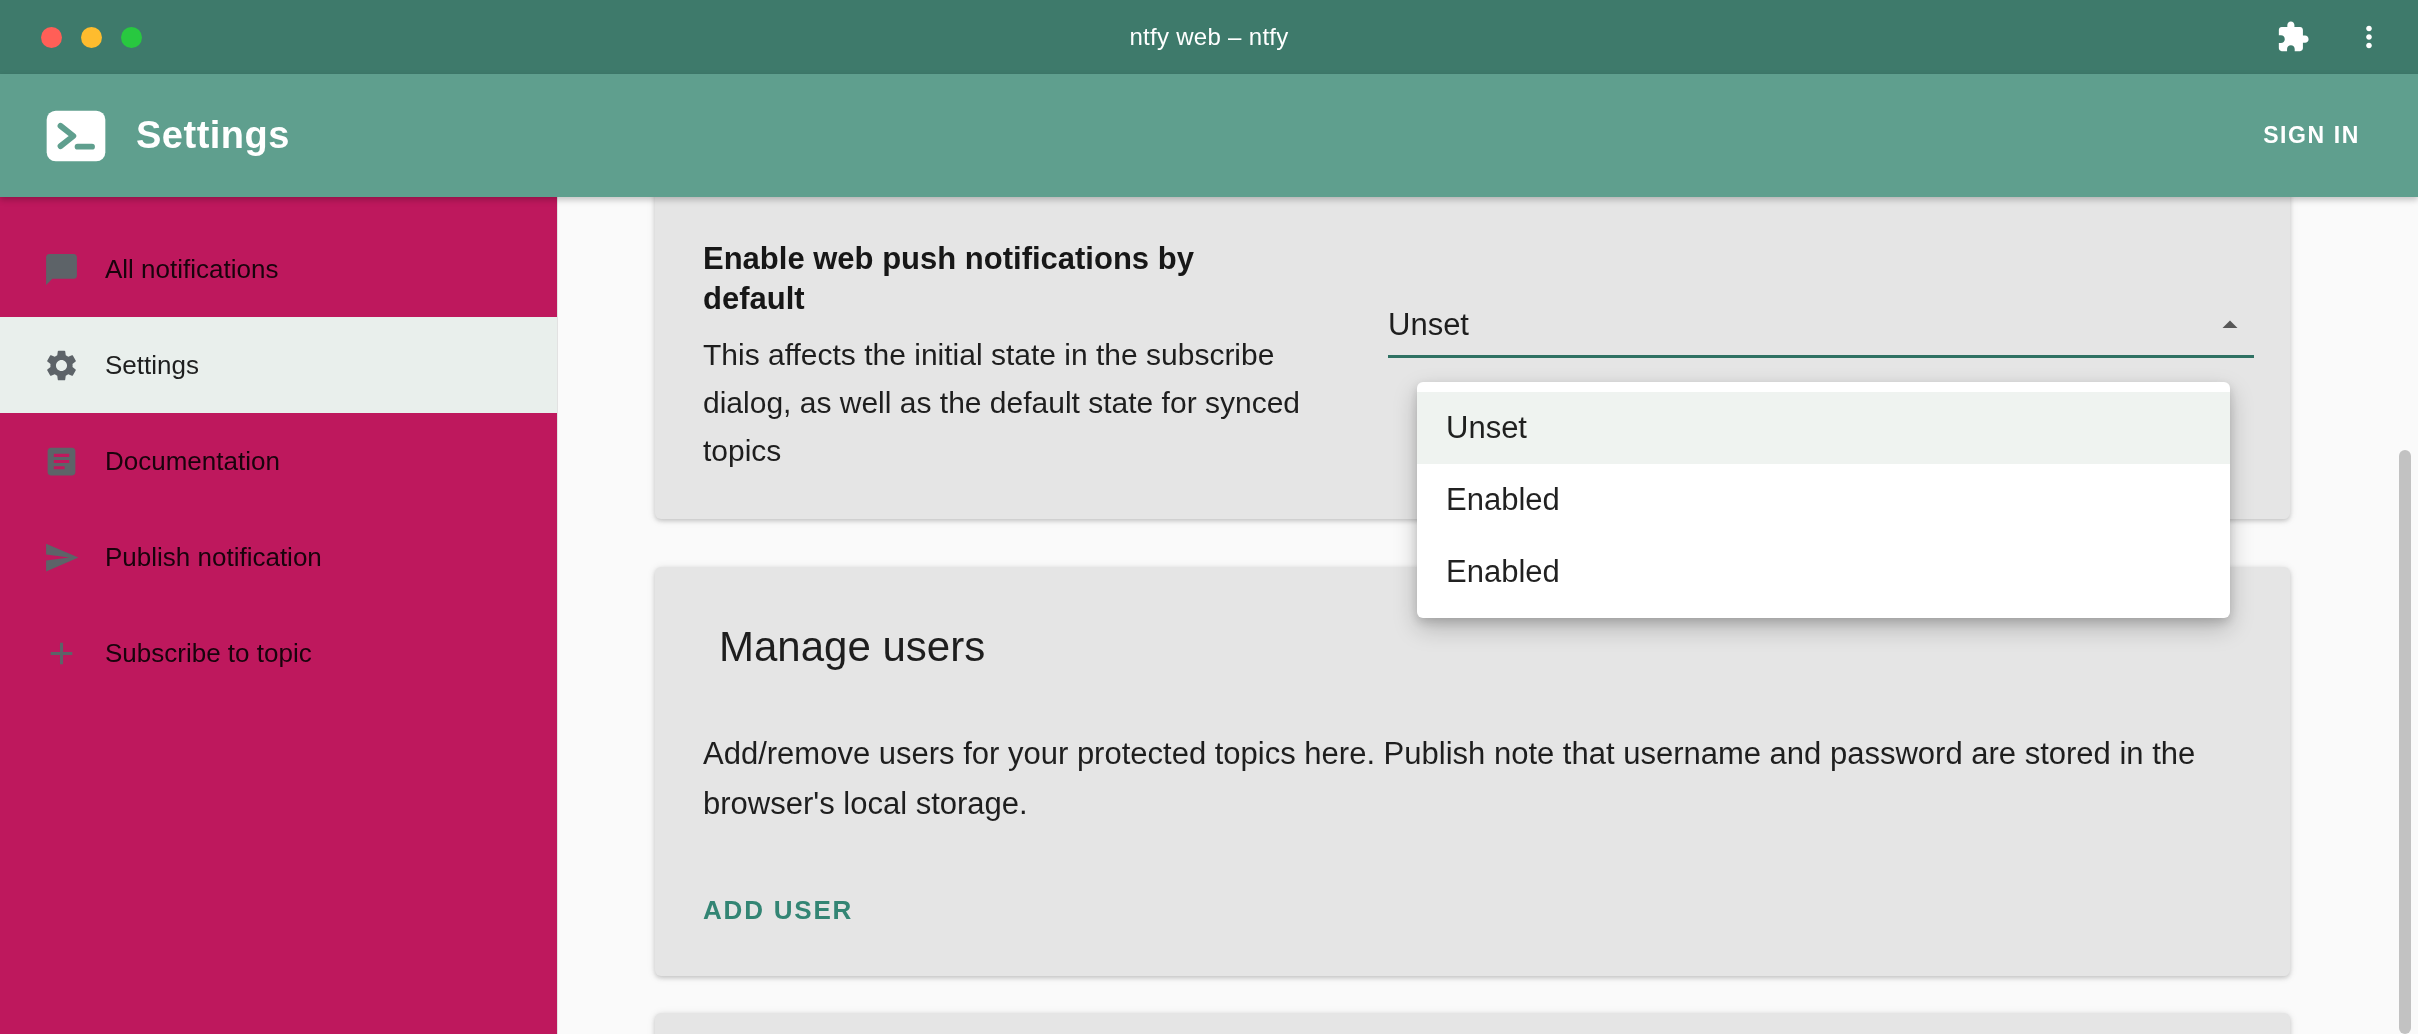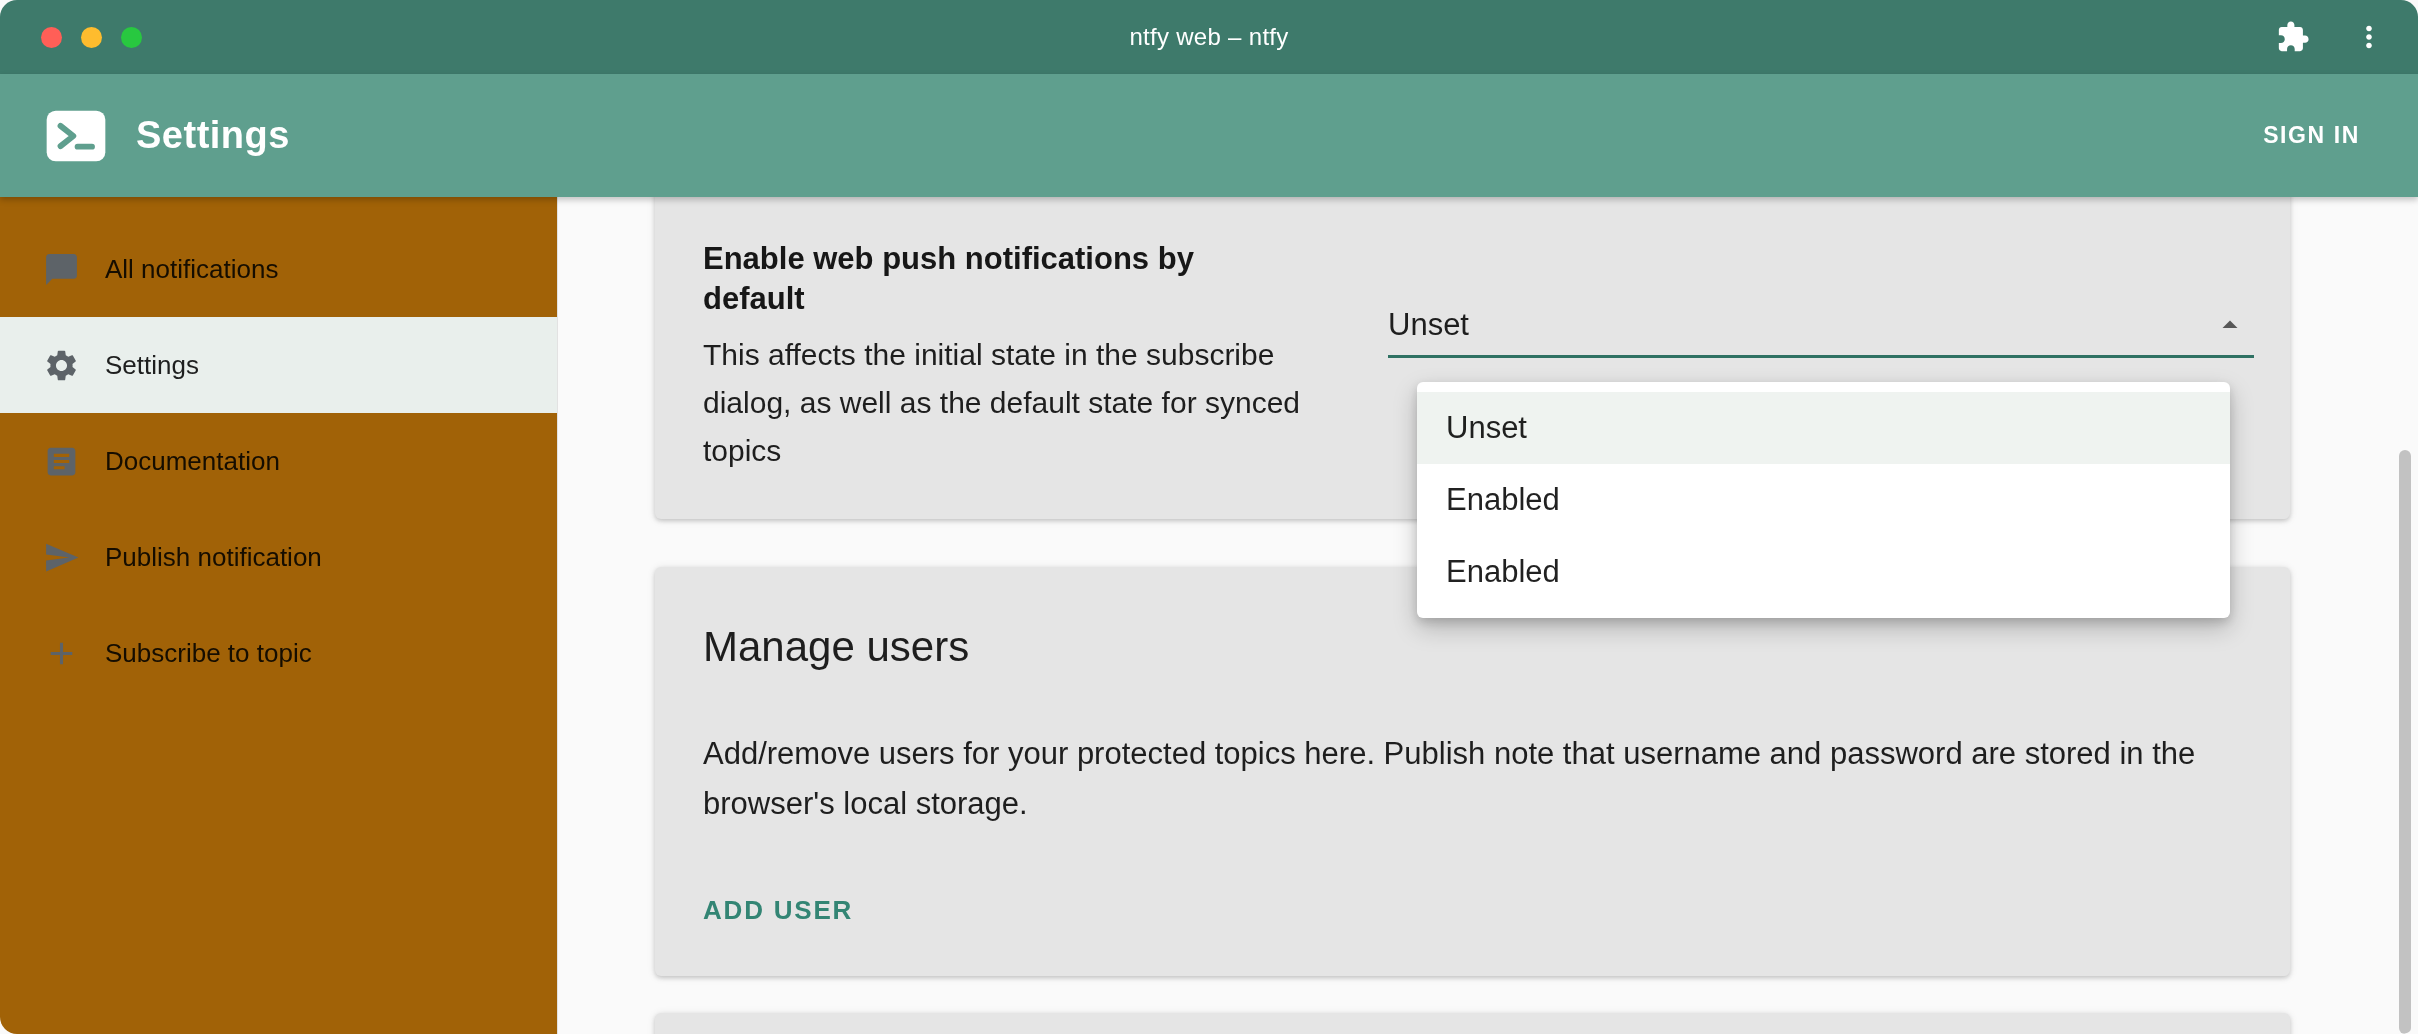--- a/index.html
+++ b/index.html
@@ -2,21 +2,21 @@
 <html><head>
 <meta charset="utf-8">
 <style>
   * { box-sizing: border-box; }
   html, body { margin: 0; padding: 0; }
   body {
     width: 2418px; height: 1034px; overflow: hidden;
     font-family: "Liberation Sans", sans-serif;
     background: #fafafa;
   }
-  .screen { position: relative; width: 2418px; height: 1034px; overflow: hidden; border-radius: 17px; }
+  .screen { position: relative; width: 2418px; height: 1034px; overflow: hidden; }
 
   
   .titlebar {
     height: 74px; background: #3e7a6b; position: relative;
     display: flex; align-items: center; justify-content: center;
   }
   .traffic { position: absolute; left: 41px; top: 0; height: 74px; display: flex; align-items: center; gap: 19px; }
   .dot { width: 21px; height: 21px; border-radius: 50%; }
   .dot.red { background: #ff5f57; }
   .dot.yellow { background: #febc2e; }
@@ -36,21 +36,21 @@
   .signin {
     margin-left: auto; color: #ffffff; font-size: 23px; font-weight: 600;
     letter-spacing: 1.6px; padding: 12px 14px; border-radius: 6px; cursor: pointer;
     background: transparent; border: none; font-family: inherit;
   }
 
   
   .bodyrow { display: flex; height: 837px; }
 
   .sidebar {
-    width: 558px; background: #a16207; border-right: 1px solid #e2e2e2;
+    width: 558px; background: #be185d; border-right: 1px solid #e2e2e2;
     padding-top: 24px; flex-shrink: 0;
   }
   .side-item {
     height: 96px; display: flex; align-items: center; gap: 25px;
     padding: 0 24px 0 43px; cursor: pointer;
     font-size: 26px; color: rgba(0,0,0,0.87);
   }
   .side-item.selected { background: #e9efec; }
   .side-item svg { width: 37px; height: 37px; fill: #5d6368; flex-shrink: 0; }
 
@@ -185,21 +185,21 @@
           <div class="select">
             <span class="select-value">Unset</span>
             <svg viewBox="0 0 24 24">
                 <path d="M7 14l5-5 5 5z"></path>
               </svg>
           </div>
         </div>
       </section>
 
       <section class="card card2">
-        <h2 class="manage-title" style="margin:8px 0 0; font-weight:400;">Manage users</h2>
+        <h2 class="manage-title" style="margin:8px 16px 0; font-weight:400;">Manage users</h2>
         <p class="manage-desc" style="margin-bottom:0;">Add/remove users for your protected topics here. Publish note that username and password are stored in the browser's local storage.</p>
         <button class="add-user">ADD USER</button>
       </section>
 
       <section class="card card3"></section>
 
     </main>
   </div>
 
   <div class="menu">

